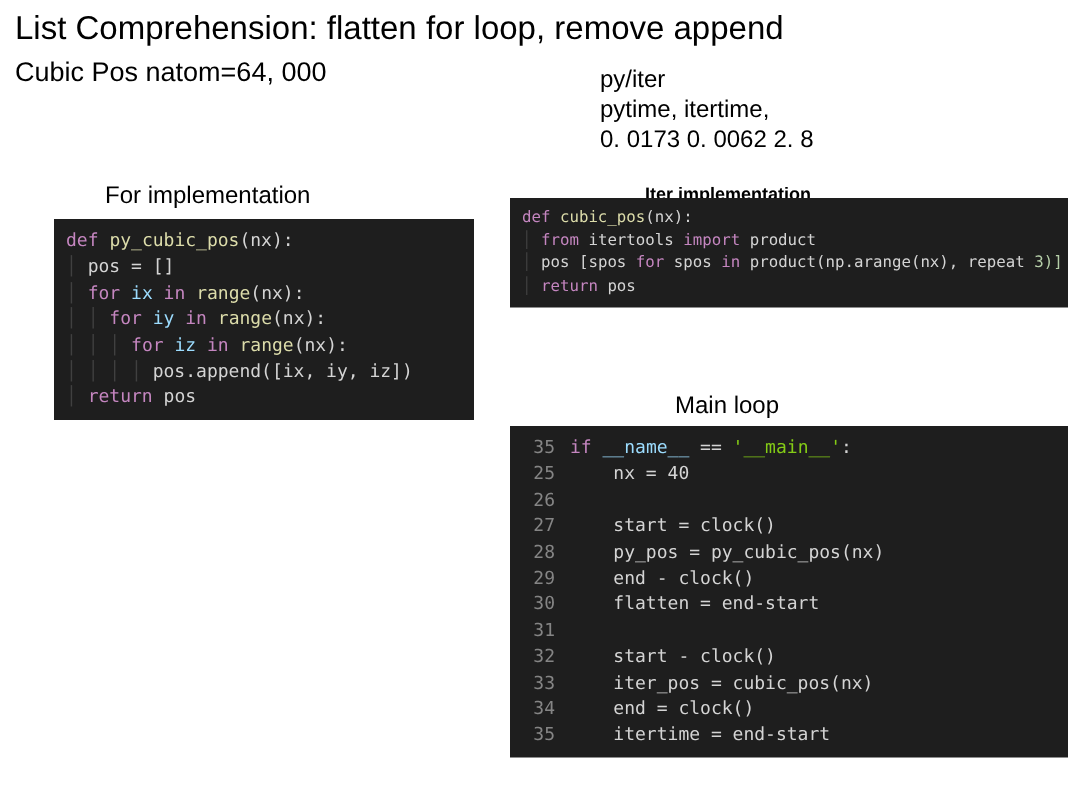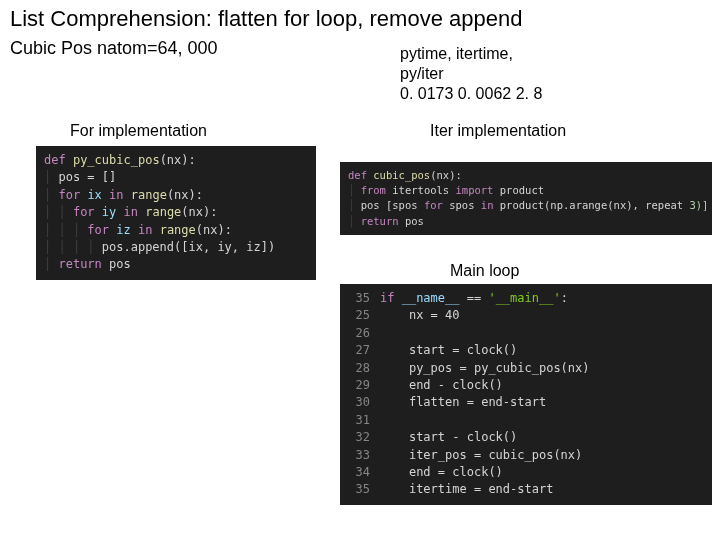--- a/index.html
+++ b/index.html
@@ -31,21 +31,22 @@
   .colhead-left {
     position: absolute;
     top: 122px;
     left: 70px;
     font-size: 16px;
   }
   .colhead-right {
     position: absolute;
     top: 122px;
     left: 430px;
-    font-size: 16px;
+    font-size: 12px;
+    font-weight: bold;
   }
   .mainloop-label {
     position: absolute;
     top: 262px;
     left: 450px;
     font-size: 16px;
   }
   .codebox {
     background: #1e1e1e;
     font-family: Consolas, Menlo, monospace;
@@ -57,21 +58,21 @@
   .codebox pre { margin: 0; white-space: pre; }
   .code-left {
     position: absolute;
     top: 146px;
     left: 8px;
     width: 280px;
     margin-left: 28px;
   }
   .code-right-top {
     position: absolute;
-    top: 162px;
+    top: 132px;
     left: 340px;
     width: 372px;
     font-size: 10.5px;
   }
   .code-right-bot {
     position: absolute;
     top: 284px;
     left: 340px;
     width: 372px;
   }
@@ -84,22 +85,22 @@
   .ln { color: #858585; display:inline-block; width:22px; text-align:right; margin-right:10px; }
   .guide { color:#404040; }
 </style>
 </head>
 <body>
 
 <div class="title">List Comprehension: flatten for loop, remove append</div>
 <div class="subtitle">Cubic Pos natom=64, 000</div>
 
 <div class="stats">
+  <div>py/iter</div>
   <div>pytime, itertime,</div>
-  <div>py/iter</div>
   <div>0. 0173   0. 0062  2. 8</div>
 </div>
 
 <div class="colhead-left">For implementation</div>
 <div class="colhead-right">Iter implementation</div>
 
 <div class="codebox code-left">
 <pre><span class="kw">def</span> <span class="fn">py_cubic_pos</span><span class="id">(nx):</span>
 <span class="guide">│ </span><span class="id">pos = []</span>
 <span class="guide">│ </span><span class="kw">for</span> <span class="var">ix</span> <span class="kw">in</span> <span class="fn">range</span><span class="id">(nx):</span>

